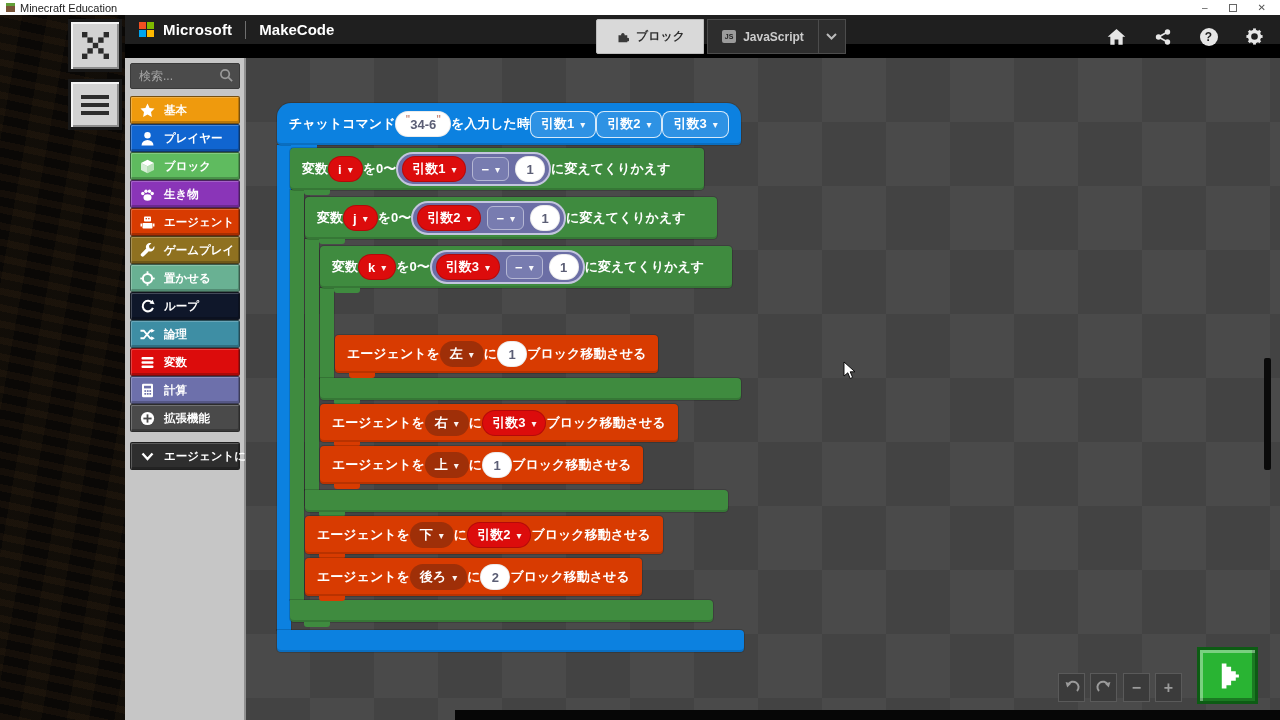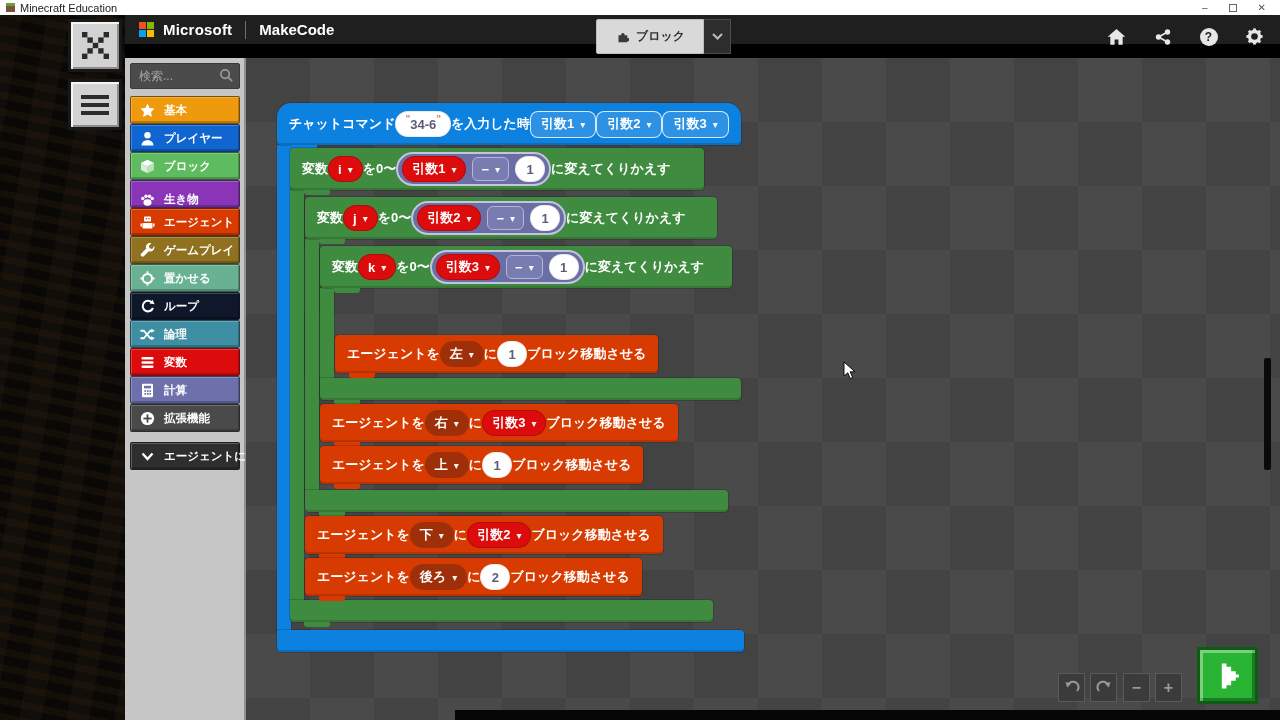--- a/index.html
+++ b/index.html
@@ -53,21 +53,21 @@
   .sidebar { position:absolute; left:125px; top:58px; width:121px; height:662px; background:#c6c6c6; border-right:2px solid #919191; z-index:30; }
   .search-wrap { position:relative; margin:5px 4px 7px 5px; }
   .search-input { width:100%; height:26px; background:#4b4b4b; border:1px solid #3a3a3a; border-radius:2px; color:#c9c9c9; font-size:12px; padding:0 24px 0 8px; outline:none; font-family:inherit; }
   .search-input::placeholder { color:#a5a5a5; }
   .search-ic { position:absolute; right:6px; top:5px; }
   .cats { display:flex; flex-direction:column; padding:0 4px 0 5px; }
   .cat { height:28px; border-radius:2px; border:1px solid rgba(20,20,20,.55); display:flex; align-items:center; gap:9px; padding:0 9px; color:#fff; font-size:11.5px; font-weight:bold;
     box-shadow:inset 1px 1px 0 rgba(255,255,255,.22), inset -1px -2px 0 rgba(0,0,0,.22); cursor:pointer; white-space:nowrap; }
   .cat svg { flex:0 0 auto; }
   .cat-0 { background:#ef9a0d; } .cat-1 { background:#1065d0; } .cat-2 { background:#5fbb5f; }
-  .cat-3 { background:#8a35b8;align-items:flex-end; } .cat-4 { background:#d83b01; } .cat-5 { background:#8f7120; }
+  .cat-3 { background:#8a35b8; } .cat-4 { background:#d83b01; } .cat-5 { background:#8f7120; }
   .cat-6 { background:#69b193; } .cat-7 { background:#0f172a; } .cat-8 { background:#3e8ea4; }
   .cat-9 { background:#dc0c0c; } .cat-10 { background:#6d70ab; } .cat-11 { background:#4a4a4a; }
   .cat-12 { background:#2e2e2e; margin-top:10px; }
 
   
   .ws { position:absolute; left:246px; top:58px; width:1034px; height:662px; background-color:#464646;
     background-image:conic-gradient(from 0deg, #4a4a4a 0 90deg, #434343 90deg 180deg, #4a4a4a 180deg 270deg, #434343 270deg 360deg);
     background-size:128px 128px; z-index:10; }
 
   .block { position:absolute; display:flex; align-items:center; color:#fff; font-size:13px; font-weight:bold; padding:0 12px; border-radius:4px; white-space:nowrap;
@@ -158,20 +158,24 @@
       <span class="brand-mc">MakeCode</span>
     </div>
 
     <div class="toggle">
       <div class="tg-blocks">
         <svg width="14" height="14" viewBox="0 0 16 16">
           <path fill="#3a3a3a" d="M4 6 h3.1 a2 2 0 1 1 3.8 0 H14 v3.1 a2 2 0 1 1 0 3.8 V14 H4 Z"></path>
         </svg>
         <span>ブロック</span>
       </div>
+      <div class="tg-js">
+        <span class="js-badge">JS</span>
+        <span>JavaScript</span>
+      </div>
       <div class="tg-caret">
         <svg width="11" height="7" viewBox="0 0 11 7">
           <polyline points="1,1 5.5,5.5 10,1" fill="none" stroke="#bbb" stroke-width="2"></polyline>
         </svg>
       </div>
     </div>
 
     <div class="hdr-icons">
       <span class="hicon">
         <svg width="19" height="18" viewBox="0 0 16 15">

